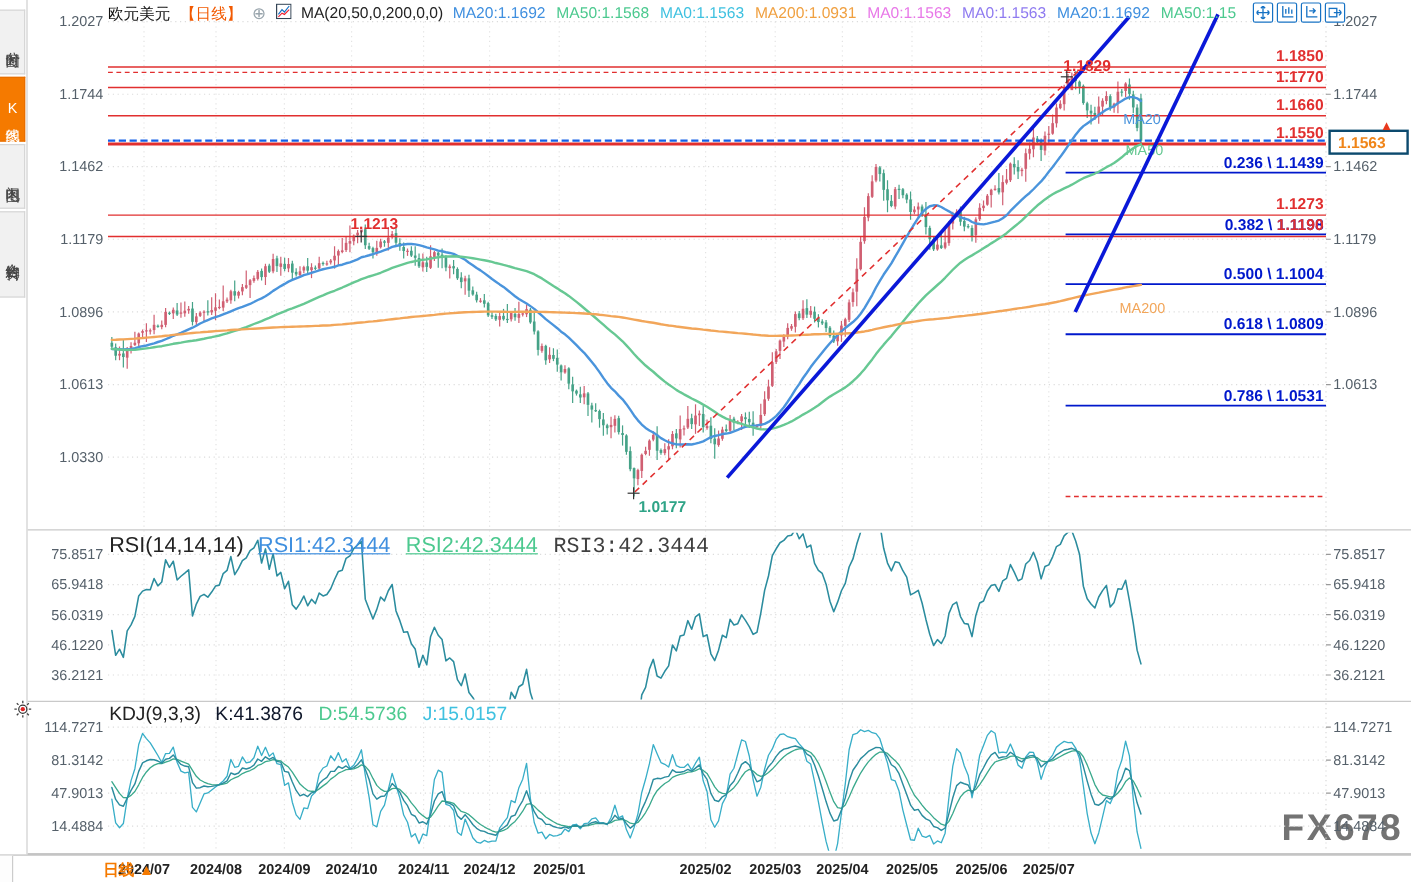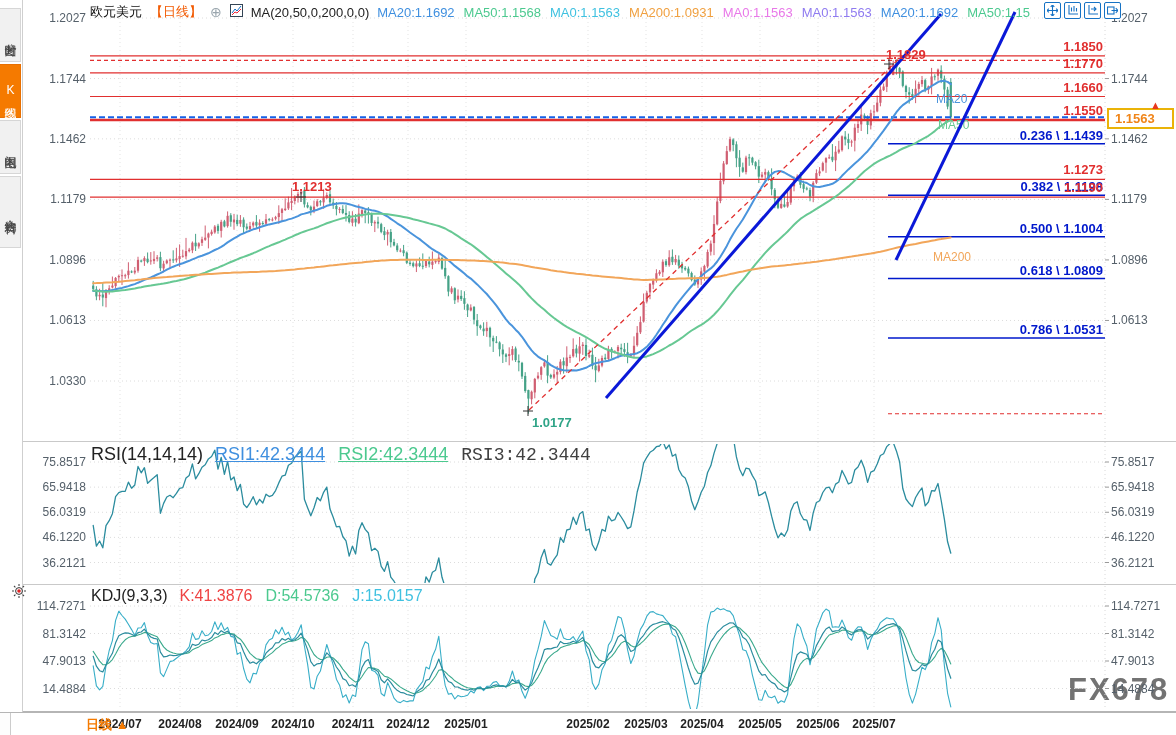--- a/index.html
+++ b/index.html
@@ -3,39 +3,39 @@
 <meta charset="utf-8">
 <style>
   html,body{margin:0;padding:0;background:#fff}
   #app{position:relative;width:1176px;height:735px;background:#fff;overflow:hidden;
        font-family:"Liberation Sans",sans-serif;font-size:13px;color:#222}
   svg{font-family:"Liberation Sans",sans-serif}
   .ovl{position:absolute;z-index:3;white-space:nowrap}
   #chart-svg{position:absolute;left:0;top:0;z-index:2}
   #watermark{position:absolute;left:1068px;top:672px;z-index:1;font-size:31px;font-weight:bold;
              letter-spacing:2px;color:#737373}
-  #header{left:90px;top:3px;display:flex;gap:8px;align-items:center}
+  #header{left:90px;top:3px;display:flex;gap:8px;}
   .sym{color:#111}
   .per{color:#f25a02;cursor:pointer}
   .linkic{color:#99a5ad;font-size:14px;cursor:pointer}
   .ind{color:#222}
   #ma-values span{margin-right:9px}
   #toolbar{left:1044px;top:2px;display:flex;gap:3px}
   .tbtn{width:15px;height:15px;border:1px solid #1672c4;border-radius:2px;background:#fff;
         display:flex;align-items:center;justify-content:center;cursor:pointer}
   #rsi-header{left:91px;top:444px;display:flex;font-size:18px}
   #kdj-header{left:91px;top:587px;display:flex;font-size:16px}
   #rsi-header .ttl,#kdj-header .ttl{color:#222;margin-right:12px}
   #rsi-values span,#kdj-values span{margin-right:13px}
   #bottom-bar{position:absolute;left:0;top:712px;width:1176px;height:23px;background:#fff;
               border-top:1px solid #b5b5b5;z-index:1}
   #corner-box{position:absolute;left:0;top:713px;width:10px;height:22px;background:#fdfdfd;
               border-right:1px solid #ccc;z-index:1}
   #period-tab{left:86px;top:716px;color:#f57a00;font-weight:bold;font-size:13px;cursor:pointer}
-  #price-tag{left:1107px;top:108px;width:57px;height:17px;border:2px solid #eab308;background:#fff;
+  #price-tag{left:1107px;top:108px;width:57px;height:17px;border:2px solid #0c4a6e;background:#fff;
              color:#f08519;font-weight:bold;font-size:13px;line-height:17px;padding-left:6px}
   #price-arrow{left:1150px;top:99px;color:#e8391d;font-size:11px}
   #kdj-gear{left:11px;top:583px;cursor:pointer}
   #sidebar{position:absolute;left:0;top:0;width:22px;height:712px;background:#fff;
            border-right:1px solid #cfcfcf;z-index:3}
   .vtab{position:absolute;left:0;width:20px;writing-mode:vertical-lr;text-orientation:upright;
         font-size:12px;color:#444;background:#f1f1f1;border:1px solid #d6d6d6;border-left:none;
         display:flex;align-items:center;justify-content:center;letter-spacing:1px;cursor:pointer}
   .vtab.active{background:#f57a00;color:#fff;border-color:#e86f00}
 </style>
@@ -808,21 +808,21 @@
       </div>
     </div>
 
   <div id="rsi-header" class="ovl">
     <span class="ttl">RSI(14,14,14)</span>
     <span id="rsi-values"><span style="color: rgb(63, 143, 223); text-decoration: underline;">RSI1:42.3444</span><span style="color: rgb(76, 201, 143); text-decoration: underline;">RSI2:42.3444</span><span style="color: #404040; font-family: Liberation Mono, monospace;">RSI3:42.3444</span></span>
   </div>
 
   <div id="kdj-header" class="ovl">
     <span class="ttl">KDJ(9,3,3)</span>
-    <span id="kdj-values"><span style="color: #ef4444; margin-top: 34px;">K:41.3876</span><span style="color: rgb(76, 201, 143);">D:54.5736</span><span style="color: rgb(63, 193, 224);">J:15.0157</span></span>
+    <span id="kdj-values"><span style="color: #0f172a; margin-top: 34px;">K:41.3876</span><span style="color: rgb(76, 201, 143);">D:54.5736</span><span style="color: rgb(63, 193, 224);">J:15.0157</span></span>
   </div>
 
   <div id="kdj-gear" class="ovl"><svg width="16" height="16" viewBox="0 0 16 16">
         <g stroke="#444" stroke-width="1.1">
           <path d="M8 1v2M8 13v2M1 8h2M13 8h2M3 3l1.4 1.4M11.6 11.6 13 13M13 3l-1.4 1.4M4.4 11.6 3 13"></path>
         </g>
         <circle cx="8" cy="8" r="3.4" fill="none" stroke="#333"></circle>
         <circle cx="8" cy="8" r="1.8" fill="#e02323"></circle>
       </svg></div>
 

